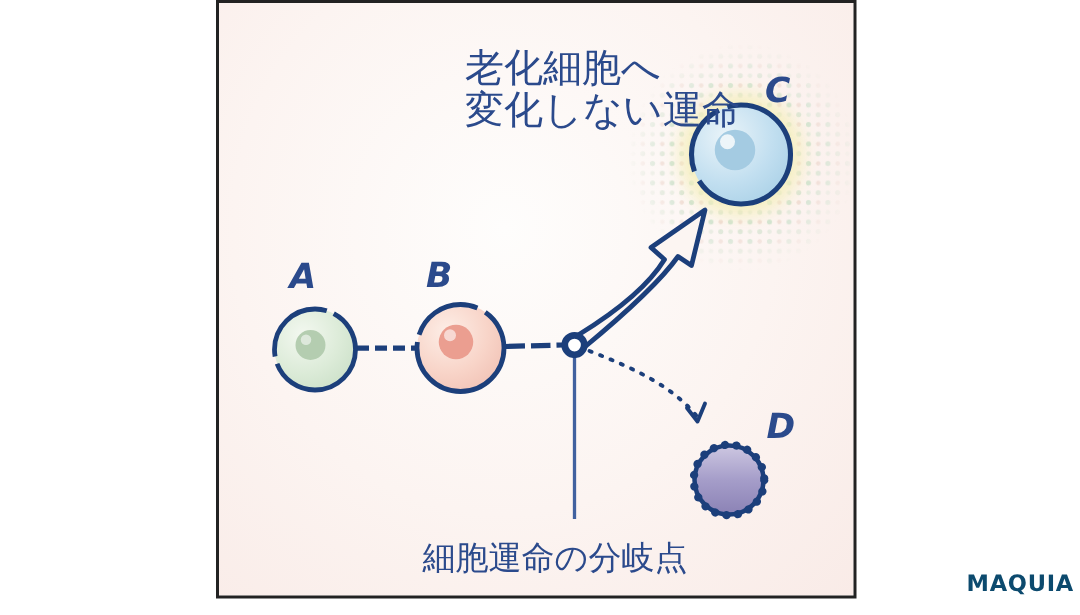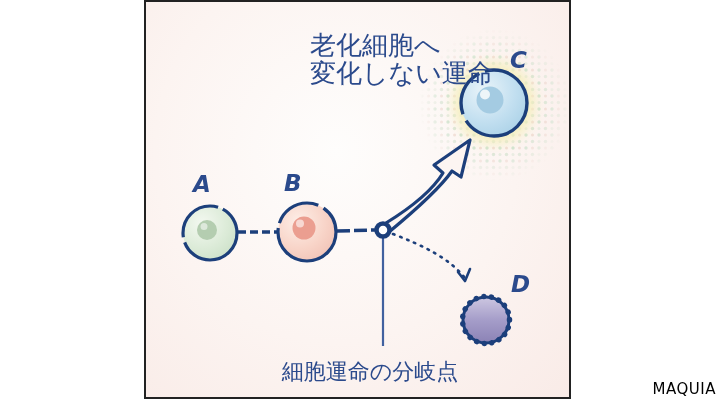--- a/index.html
+++ b/index.html
@@ -12,21 +12,21 @@
     box-sizing:border-box;border:2px solid #222222;
     background:radial-gradient(ellipse at 45% 38%,#fefdfc 0%,#fcf4f1 55%,#f9ebe7 100%);
   }
   .panel svg{position:absolute;left:0;top:0;width:423px;height:395px;display:block;}
   .jp-title{font-family:"DejaVu Sans",sans-serif;font-size:26px;font-weight:500;fill:#2b4a8c;}
   .jp-caption{font-family:"DejaVu Sans",sans-serif;font-size:22px;font-weight:500;fill:#2b4a8c;}
   .cell-label{font-family:"DejaVu Sans",sans-serif;font-size:23px;font-style:italic;font-weight:600;fill:#2b4a8c;}
   .watermark{
     position:absolute;right:4px;bottom:12px;
     font-family:"DejaVu Sans","Liberation Sans",sans-serif;
-    font-size:15px;font-weight:normal;letter-spacing:0.5px;color:#000000;text-align:right;
+    font-size:15px;font-weight:bold;letter-spacing:0.5px;color:#0c4a6e;text-align:right;
   }
 </style>
 </head>
 <body>
 
 <div class="panel">
   <svg viewBox="0 0 423 395">
     <defs>
       <radialGradient id="gradA" cx="0.35" cy="0.32" r="0.85">
         <stop offset="0" stop-color="#f3f8f0"></stop>

